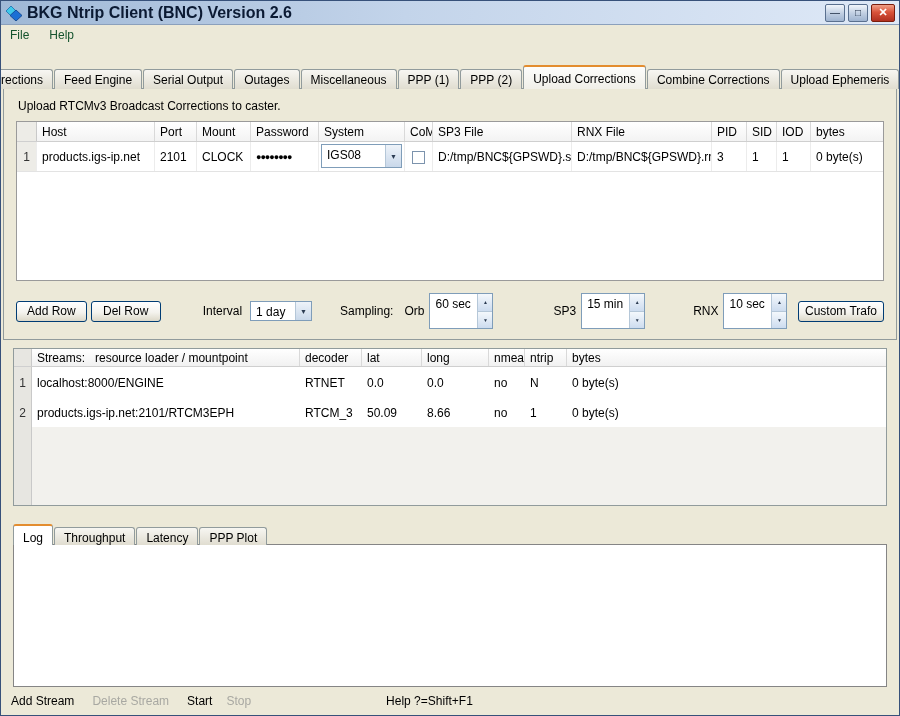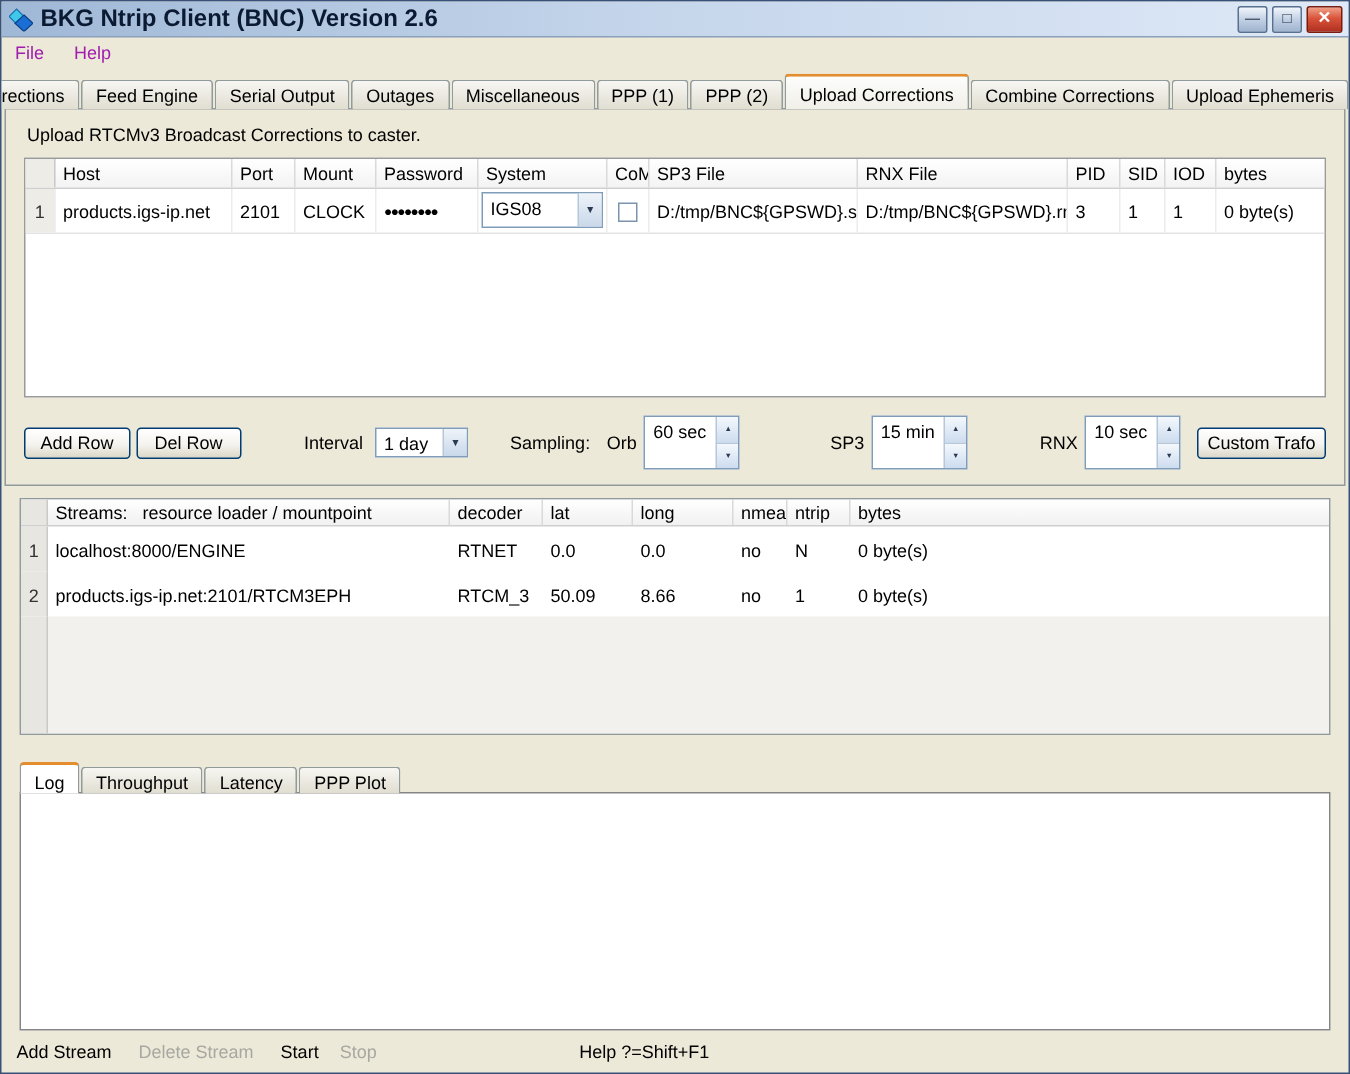--- a/index.html
+++ b/index.html
@@ -27,24 +27,24 @@
     display:flex; align-items:center; justify-content:center; font-size:10px; line-height:1;
     color:#17263d; background:linear-gradient(180deg,#f2f6fb,#c2d0e3 50%,#9fb4d0); padding:0;
     font-family:inherit;
   }
   .winbtn.close {
     width:24px;
     background:linear-gradient(180deg,#f0a088,#d9533a 45%,#b03020);
     border-color:#7a1d0d; color:#fff; font-weight:bold; font-size:11px;
   }
   
-  .menubar { flex:0 0 20px; display:flex; align-items:center; gap:20px; padding-left:9px; color:#a21caf; }
+  .menubar { flex:0 0 20px; display:flex; align-items:center; gap:20px; padding-left:9px; color:#14532d; }
   .menubar span { cursor:default; }
   
-  .tabbar { flex:0 0 24px; display:flex; align-items:flex-end; margin-top:4px; padding:0 2px; overflow:hidden; position:relative; z-index:2; }
+  .tabbar { flex:0 0 24px; display:flex; align-items:flex-end; margin-top:20px; padding:0 2px; overflow:hidden; position:relative; z-index:2; }
   .tab {
     height:20px; padding:3px 9px 0; margin-right:1px; white-space:nowrap;
     border:1px solid #919b9c; border-bottom:none; border-radius:3px 3px 0 0;
     background:linear-gradient(180deg,#f7f6f2,#e0ddd0); cursor:default;
   }
   .tab.cut { margin-left:-12px; border-radius:0 3px 0 0; }
   .tab.selected {
     height:24px; padding-top:5px; position:relative; z-index:3;
     background:linear-gradient(180deg,#fdfdfc,#f0efe8);
     border-top:2px solid #e38d2f;

